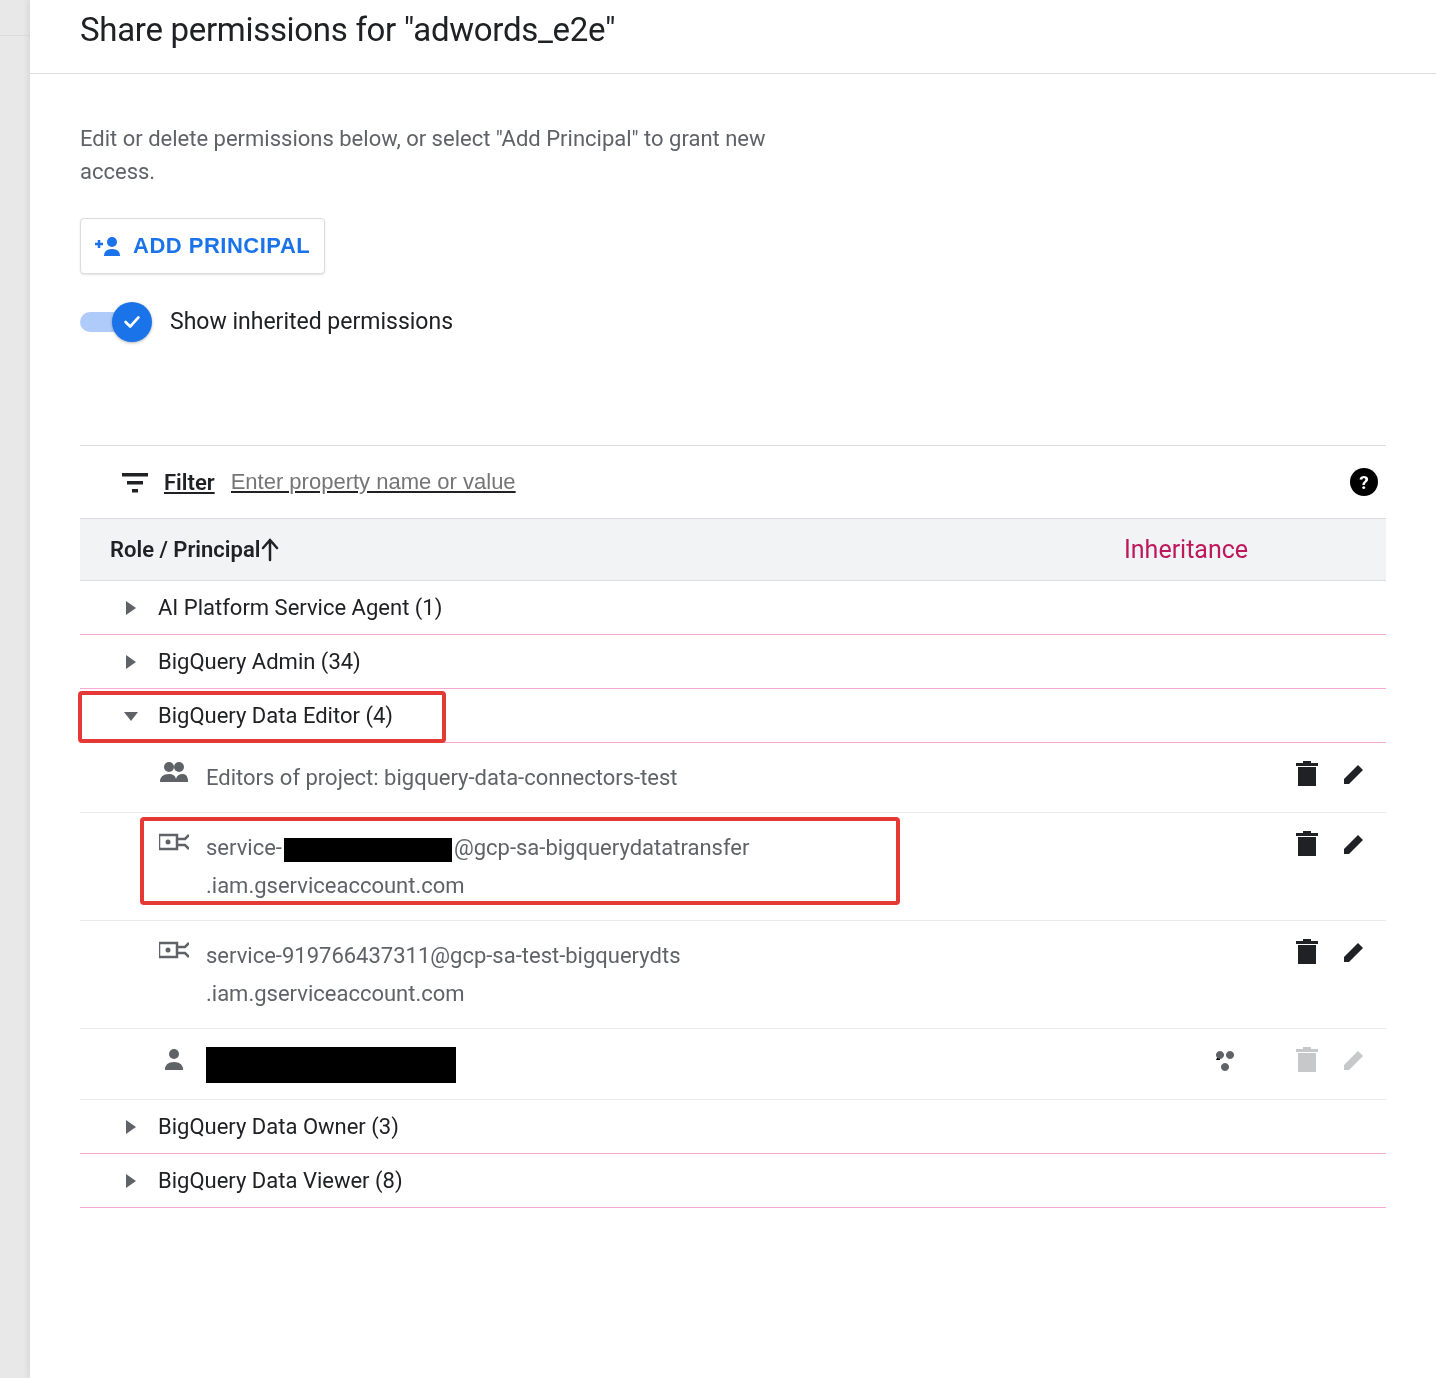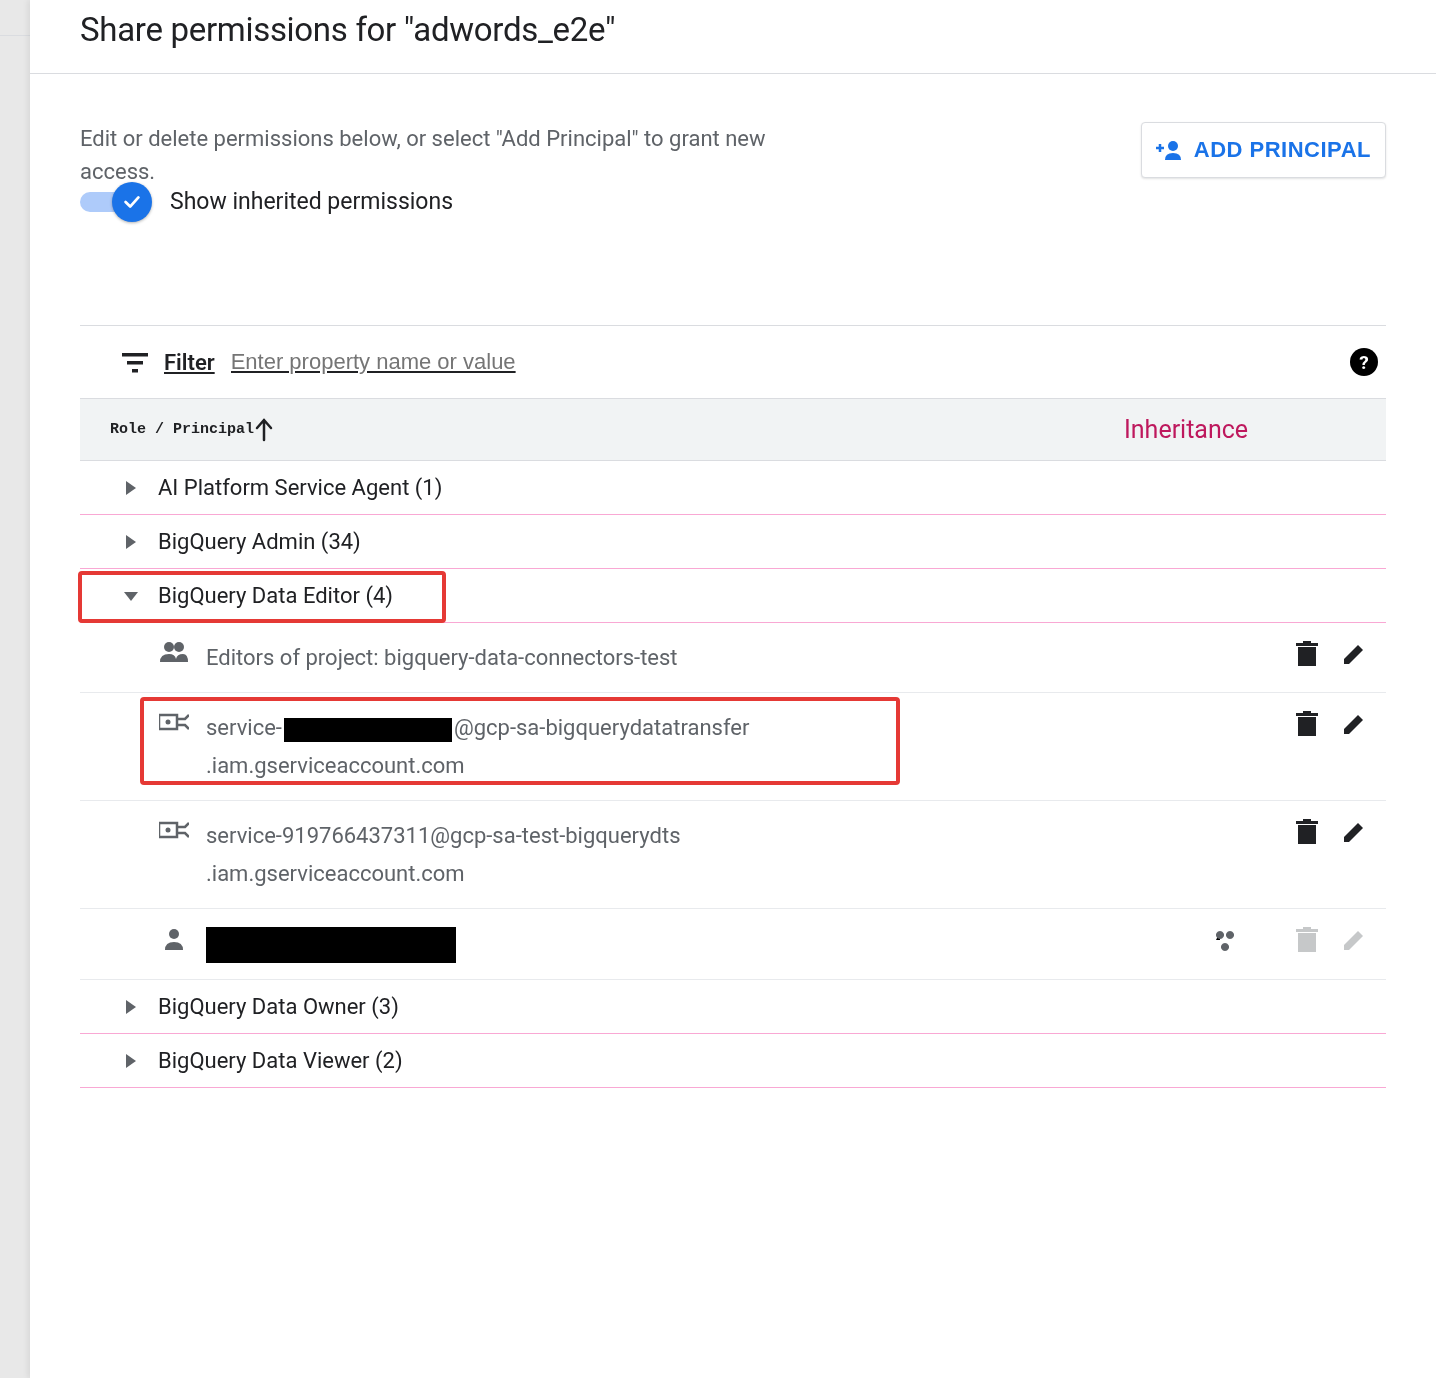--- a/index.html
+++ b/index.html
@@ -44,20 +44,22 @@
       letter-spacing: -0.3px;
     }
     .content {
       padding: 48px 50px 0 50px;
     }
     .top-row {
       display: flex;
       justify-content: space-between;
       align-items: flex-start;
       gap: 30px;
+      margin-bottom: 34px;
+      flex-direction: column;
     }
     .description {
       font-size: 22px;
       line-height: 1.5;
       color: #5f6368;
       max-width: 690px;
     }
     .add-principal-btn {
       display: flex;
       align-items: center;
@@ -152,27 +154,26 @@
     }
     .table-header {
       background: #f1f3f4;
       display: flex;
       align-items: center;
       padding: 16px 42px 16px 30px;
       border-top: 1px solid #dadce0;
       border-bottom: 1px solid #dadce0;
     }
     .col-role {
-      font-size: 15px;
+      font-size: 22px;
       font-weight: 600;
       color: #202124;
       display: flex;
       align-items: center;
       flex: 1;
-      font-family: Liberation Mono, monospace;
     }
     .sort-arrow svg { display: block; }
     .col-inherit {
       font-size: 25px;
       color: #be185d;
       width: 220px;
     }
     .role-row {
       display: flex;
       align-items: center;
@@ -478,17 +479,17 @@
       </span>
       <span class="role-name">BigQuery Data Owner (3)</span>
     </div>
 
     <div class="role-row">
       <span class="expand-icon">
         <svg width="14" height="18" viewBox="0 0 14 18">
             <path d="M2 2 L12 9 L2 16 Z" fill="#5f6368"></path>
           </svg>
       </span>
-      <span class="role-name">BigQuery Data Viewer (2)</span>
+      <span class="role-name">BigQuery Data Viewer (8)</span>
     </div>
 
   </div>
 </div>
 
 </body></html>

